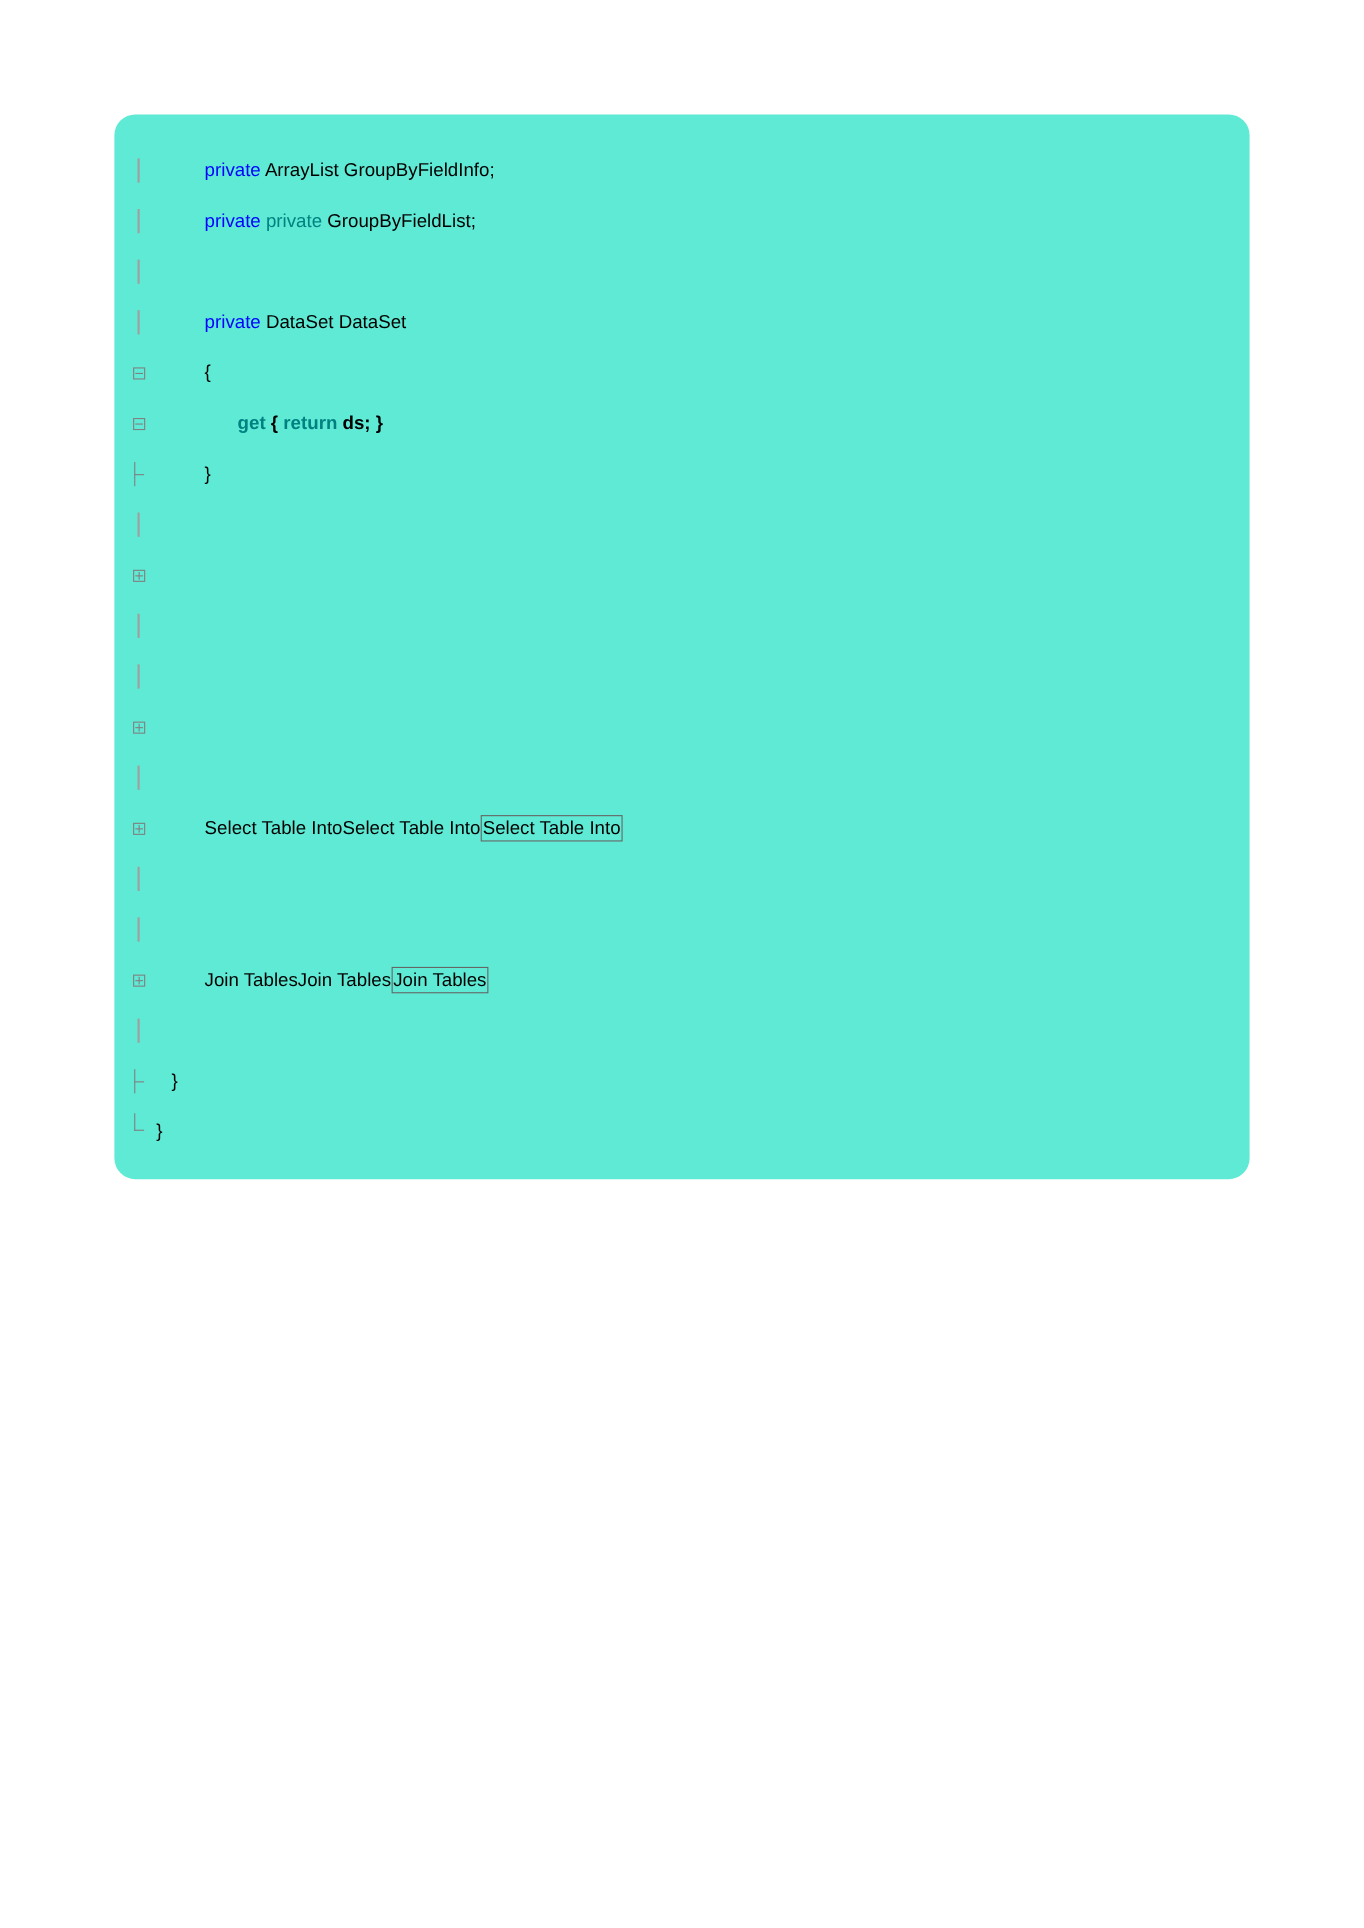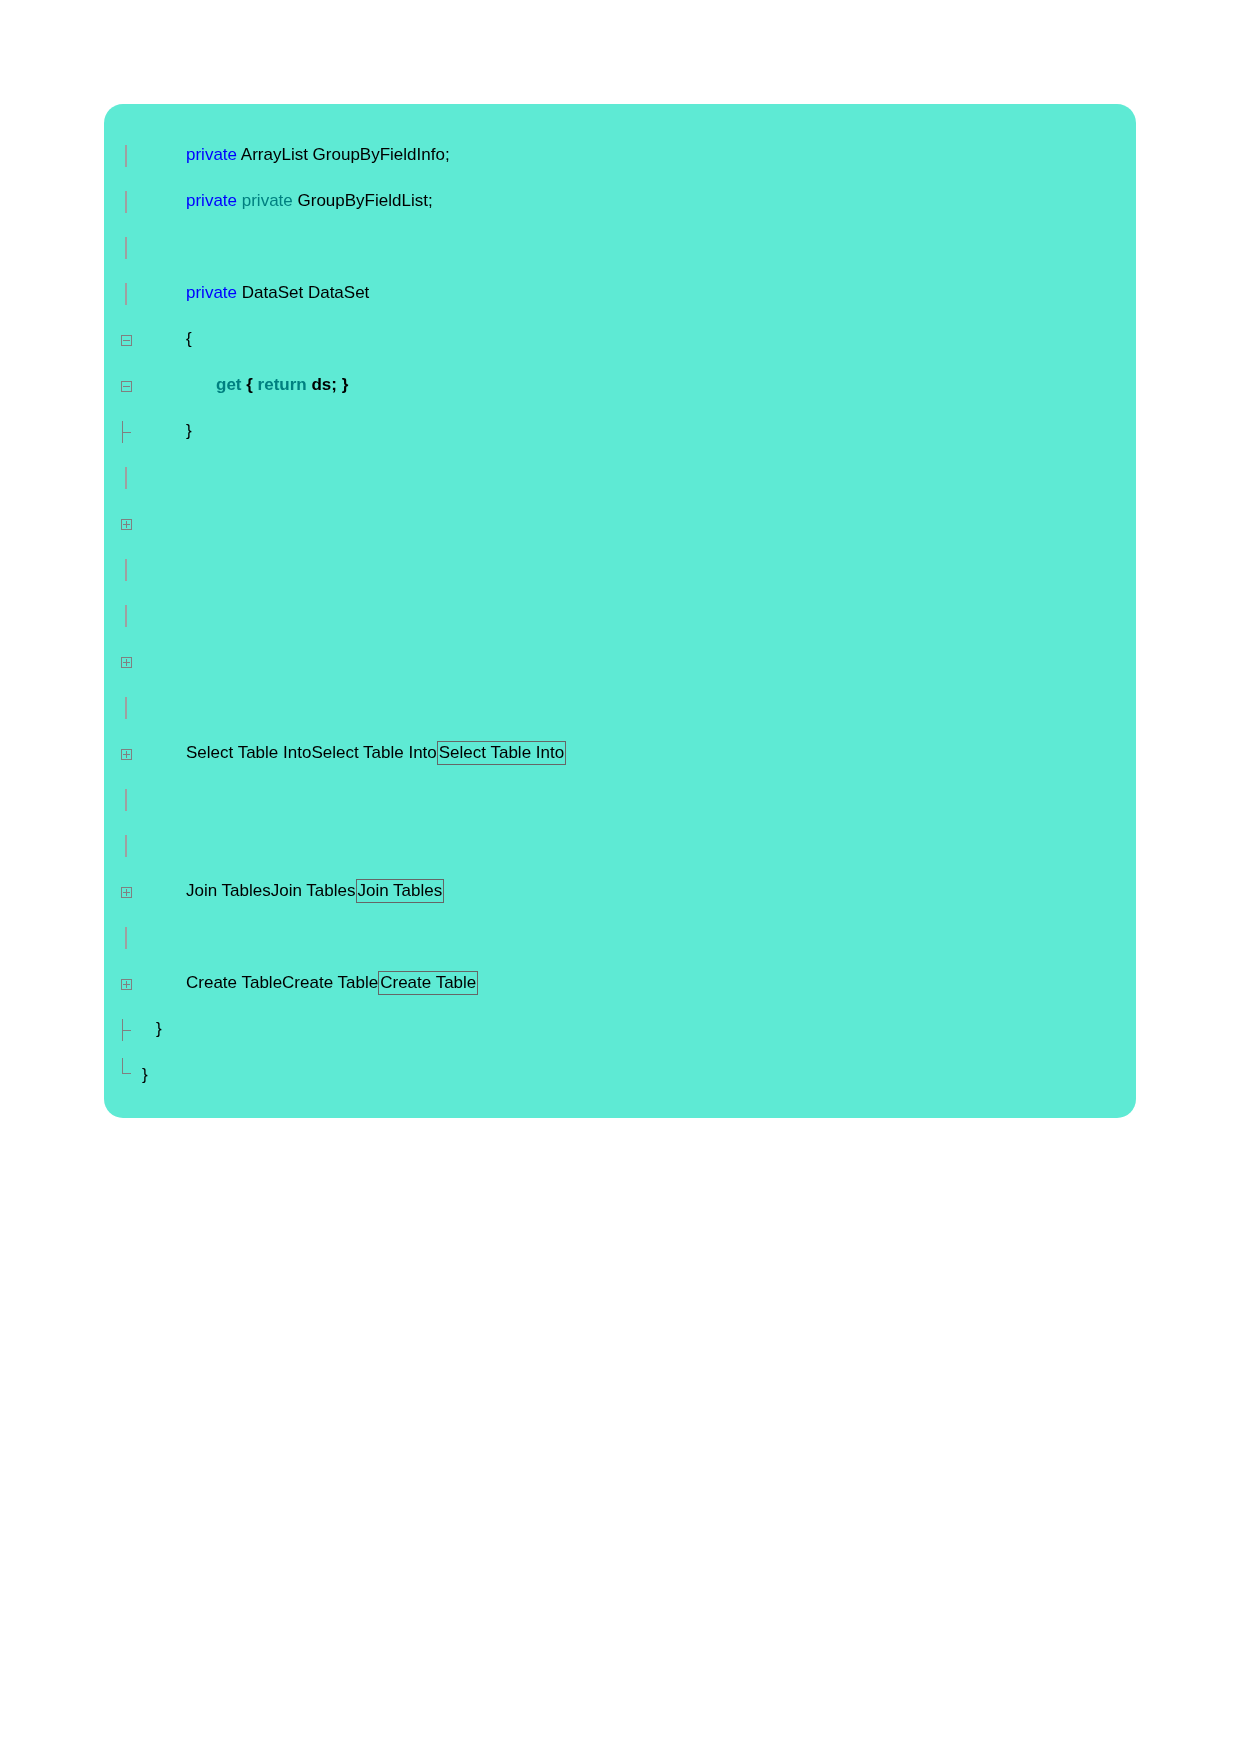--- a/index.html
+++ b/index.html
@@ -202,24 +202,20 @@
   <div class="line">
     <span class="gutter"><span class="gutter-icon plus"></span></span>
     <span class="content indent1"><span>Join Tables</span><span>Join Tables</span><span class="region-boxed">Join Tables</span></span>
   </div>
 
   <div class="line">
     <span class="gutter"><span class="vert"></span></span>
     <span class="content"></span>
   </div>
 
-  <div class="line">
-    <span class="gutter"><span class="gutter-icon plus"></span></span>
-    <span class="content indent1"><span>Create Table</span><span>Create Table</span><span class="region-boxed">Create Table</span></span>
-  </div>
 
   <div class="line">
     <span class="gutter"><span class="branch-right"></span></span>
     <span class="content indent0c"><span>}</span></span>
   </div>
 
   <div class="line">
     <span class="gutter"><span class="corner-end"></span></span>
     <span class="content indent0b"><span>}</span></span>
   </div>

